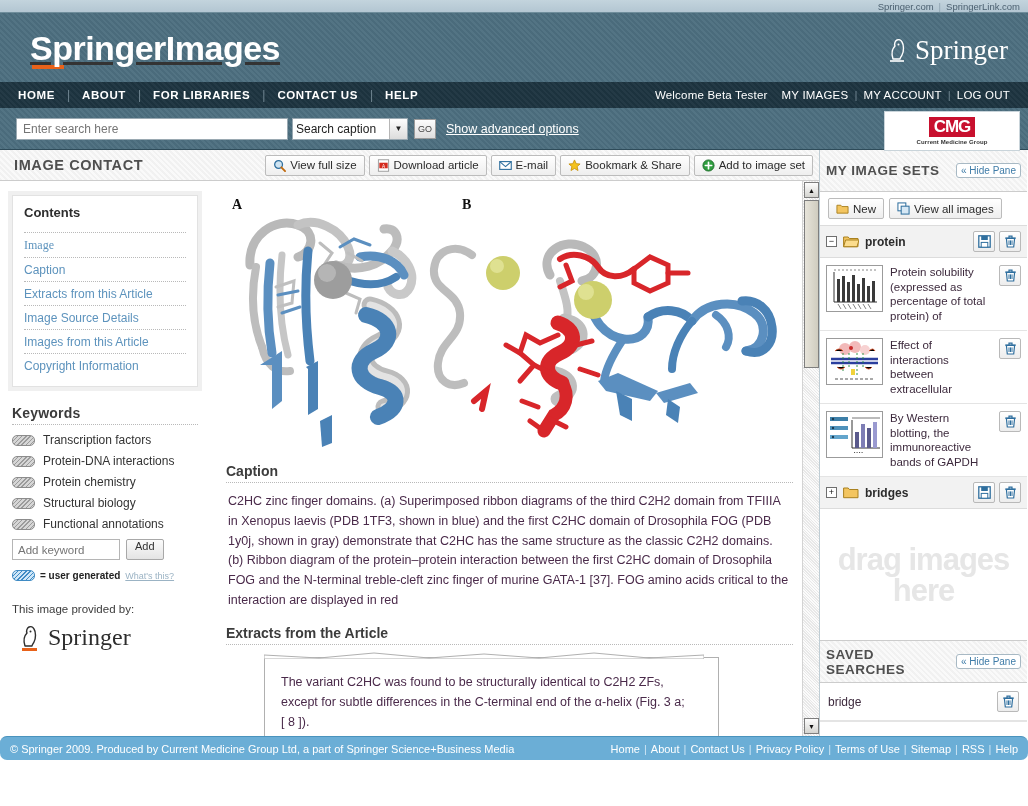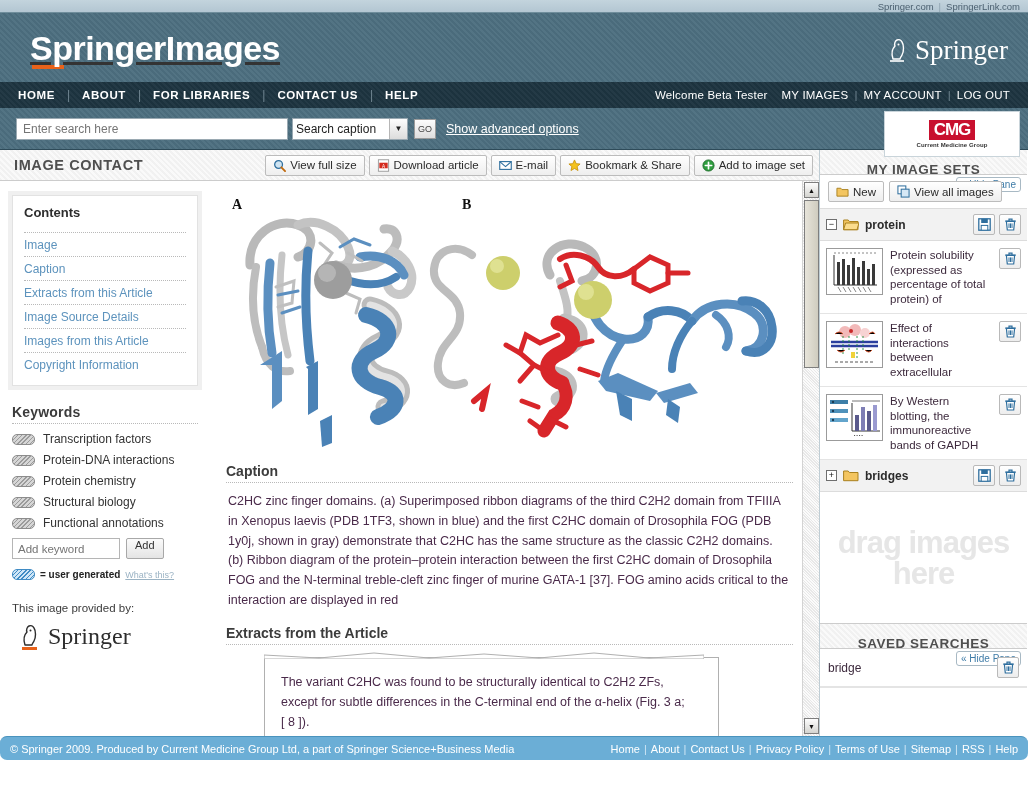--- a/index.html
+++ b/index.html
@@ -74,21 +74,21 @@
     background:linear-gradient(to bottom,#fdfdfd,#dcdcdc); border-left:1px solid #b6b6b6;
     display:flex; align-items:center; justify-content:center; font-size:8px; color:#222; pointer-events:none;
   }
   .gobtn {
     margin-left:6px; width:22px; height:20px; font-size:9px; color:#444;
     background:linear-gradient(to bottom,#fcfcfc,#dedede); border:1px solid #9b9b9b;
     display:flex; align-items:center; justify-content:center; cursor:pointer;
   }
   .advlink { margin-left:10px; color:#ffffff; font-size:12.5px; text-decoration:underline; }
   .cmgbox {
-    position:absolute; right:8px; top:3px; width:136px; height:46px; background:#fff;
+    position:absolute; right:8px; top:3px; width:136px; height:40px; background:#fff;
     border:1px solid #c9d4da; display:flex; flex-direction:column;
     align-items:center; justify-content:center;
   }
   .cmgbox .cmgred {
     background:#c8102e; color:#fff; font-weight:bold; font-size:17px; line-height:17px;
     padding:1px 5px 2px 5px; letter-spacing:-1px; font-family:"Liberation Sans", sans-serif;
   }
   .cmgbox .cmgsub { font-size:6px; color:#333; font-weight:bold; margin-top:2px; letter-spacing:.1px; }
 
   
@@ -116,21 +116,21 @@
 
   
   .lsidebar { width:210px; padding:10px 8px 0 8px; }
   .contentsbox {
     border:4px solid #f0f0f0; background:#ffffff; padding:8px 12px 10px 12px;
     box-shadow:0 0 0 1px #e2e2e2 inset;
   }
   .contentsbox h2 { margin:2px 0 12px 0; font-size:13px; color:#2d2d2d; font-weight:bold; }
   .contentsbox ul { list-style:none; margin:0; padding:0; }
   .contentsbox li { border-top:1px dotted #b9b9b9; padding:5px 0 4px 0; }
-  .contentsbox li:first-child { margin-top:7px; }
+  .contentsbox li:first-child { margin-top:7px;font-family:Liberation Serif, serif; }
   .contentsbox a { color:#5d93bd; text-decoration:none; font-size:12px; }
 
   .kwhead { margin:14px 0 0 4px; font-size:14px; font-weight:bold; color:#3b3b3b; letter-spacing:.2px; }
   .kwrule { border-bottom:1px dotted #b9b9b9; margin:3px 4px 8px 4px; }
   .kwlist { list-style:none; margin:0; padding:0 0 0 4px; }
   .kwlist li { display:flex; align-items:center; gap:8px; margin-bottom:7px; font-size:12px; color:#333; }
   .kwtag {
     width:23px; height:11px; border-radius:5px; border:1px solid #8c8c8c;
     background-image:repeating-linear-gradient(135deg,#9b9b9b 0 1px,#d6d6d6 1px 3px);
   }
@@ -181,23 +181,23 @@
   }
   .vbtn.bot { position:absolute; bottom:1px; }
   .vthumb {
     position:absolute; top:19px; left:1px; width:15px; height:168px;
     border:1px solid #7e7e7e; background:linear-gradient(to right,#e7e4da,#cfccbf); cursor:pointer;
   }
 
   
   .rsidebar { width:207px; display:flex; flex-direction:column; background:#fff; }
   .rhead {
-    height:22px; background:#f4f4f4;
+    height:42px; background:#f4f4f4;
     background-image:repeating-linear-gradient(45deg,rgba(0,0,0,.012) 0 2px,rgba(255,255,255,.5) 2px 4px);
-    border-bottom:1px solid #cccccc; display:flex; align-items:center; padding:12px 6px;flex-direction:column;
+    border-bottom:1px solid #cccccc; display:flex; align-items:center; padding:0 6px;
   }
   .rhead h2 { margin:0; font-size:13.5px; font-weight:bold; color:#4f4f4f; letter-spacing:.5px; }
   .hidepane {
     margin-left:auto; border:1px solid #a8b9c4; border-radius:3px; background:#fff;
     font-size:10px; color:#3f7ca8; padding:1px 4px; cursor:pointer; white-space:nowrap;
   }
   .rtools { display:flex; gap:5px; padding:6px 8px; }
   .setsbody { border-top:1px solid #dcdcdc; }
   .folderrow {
     display:flex; align-items:center; gap:6px; padding:5px 6px;

